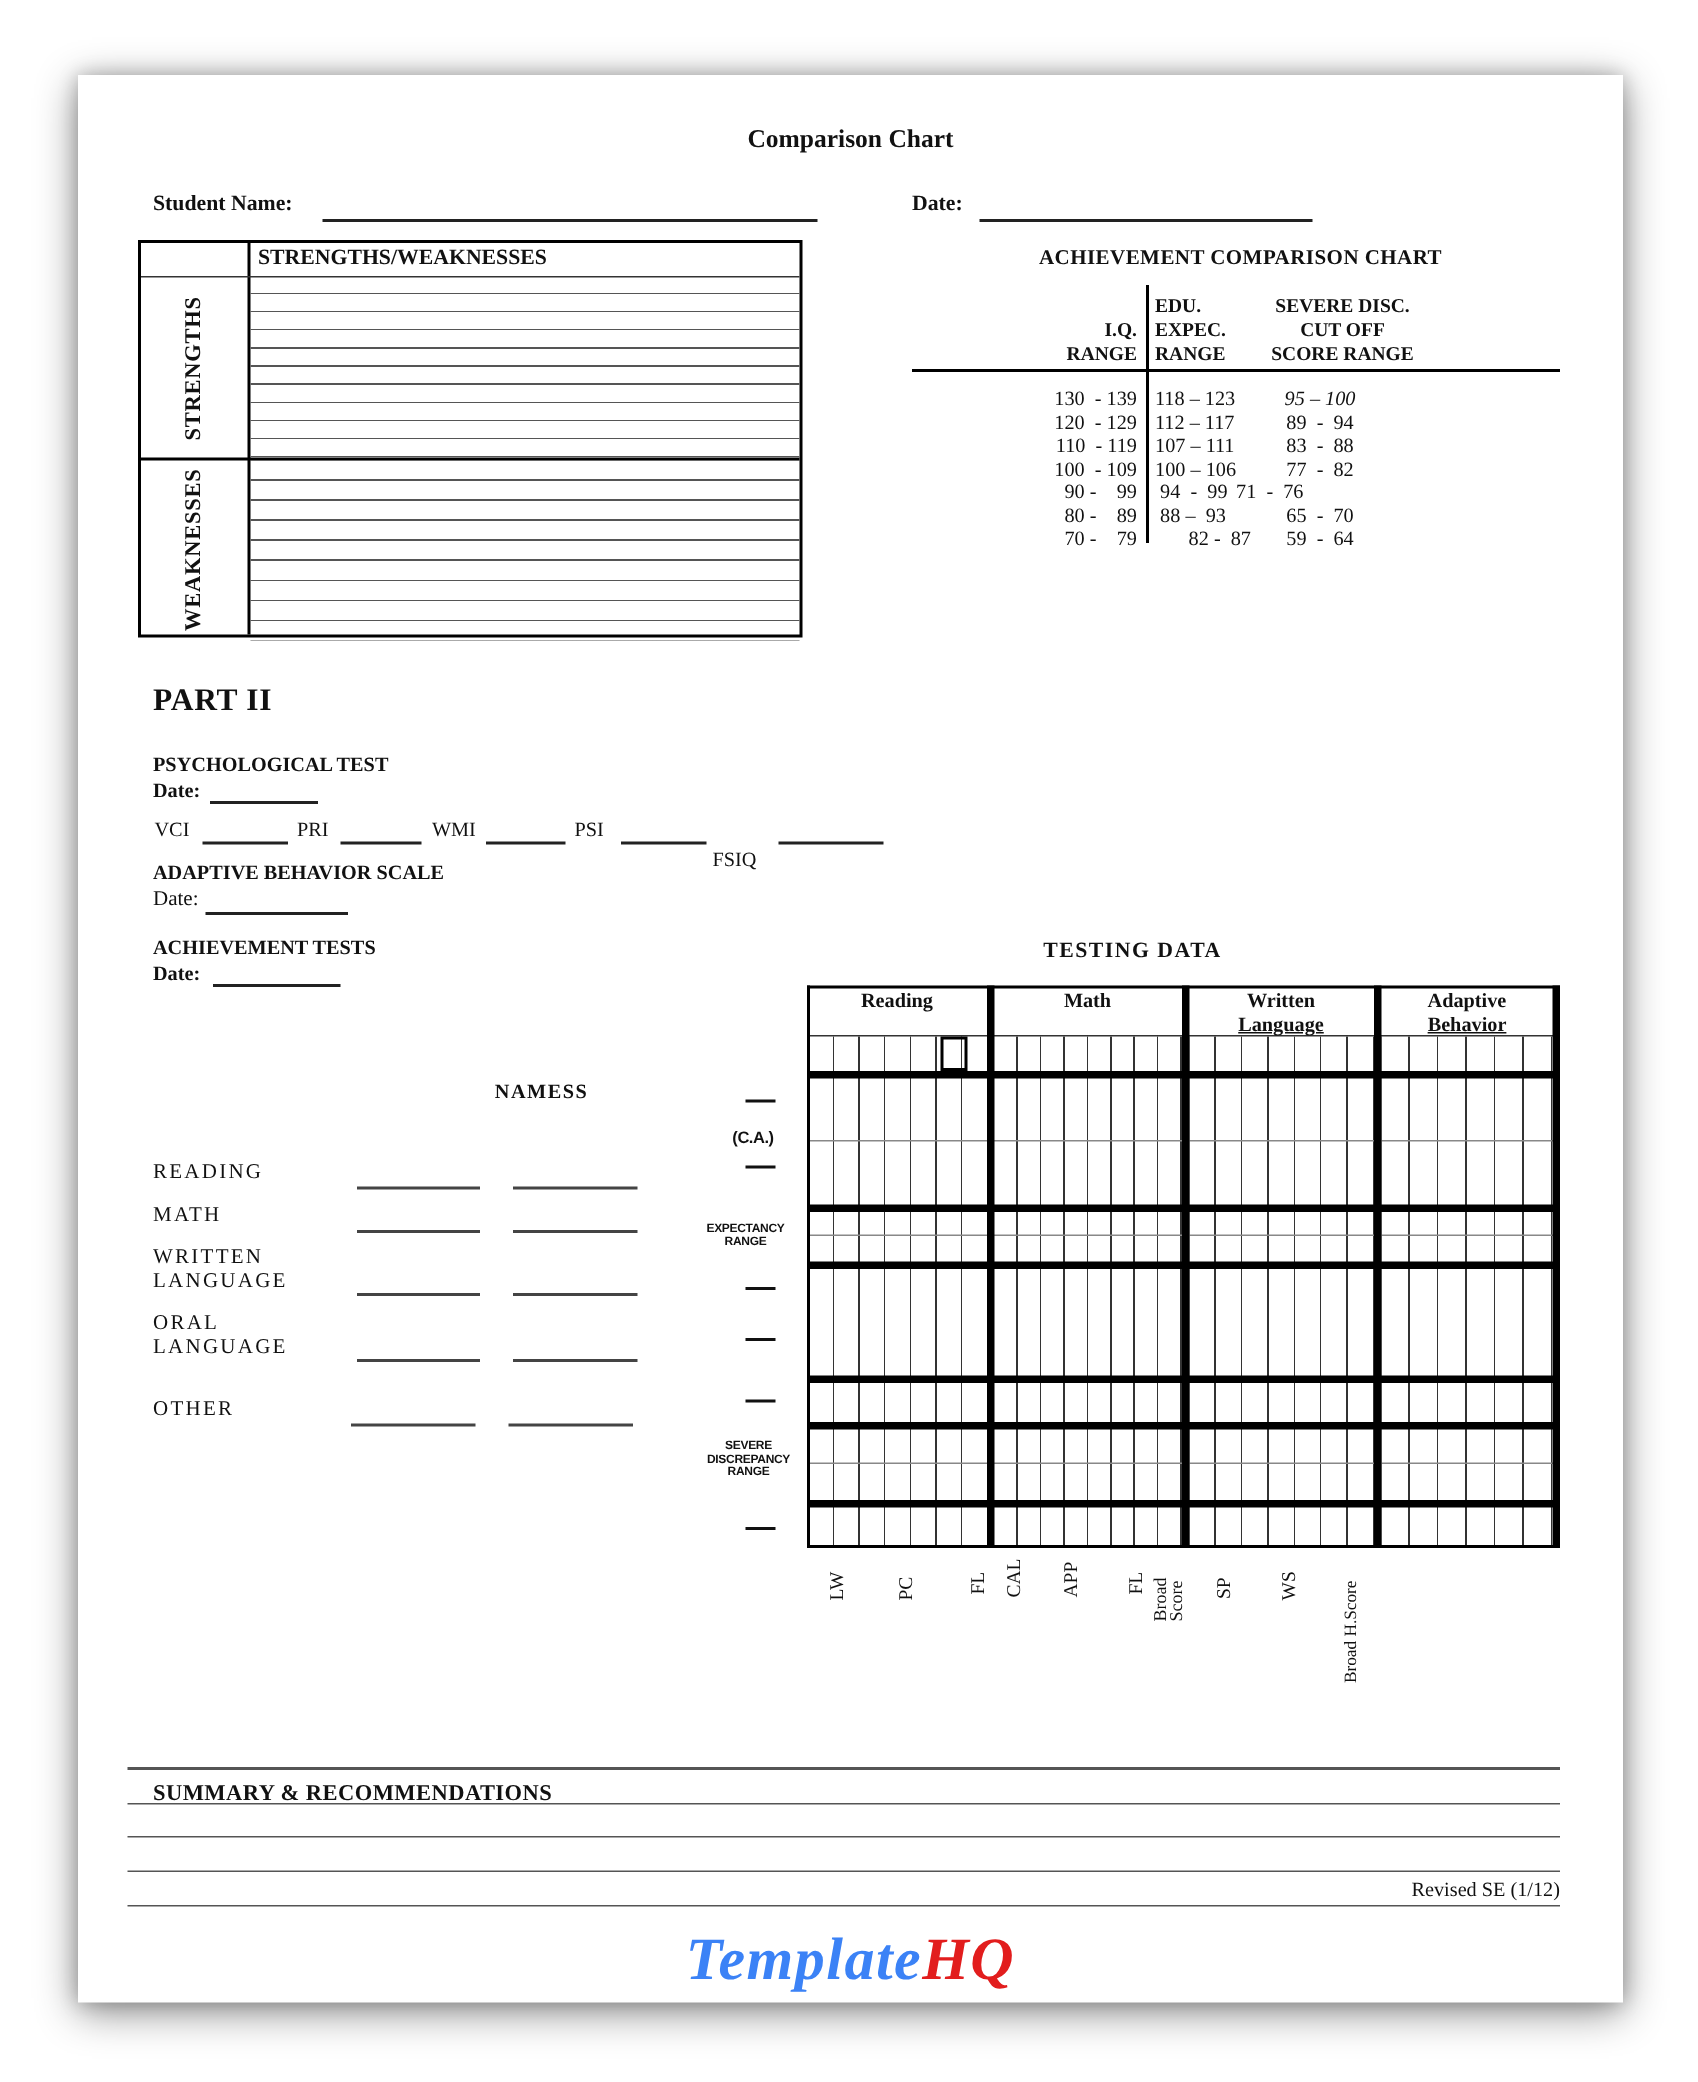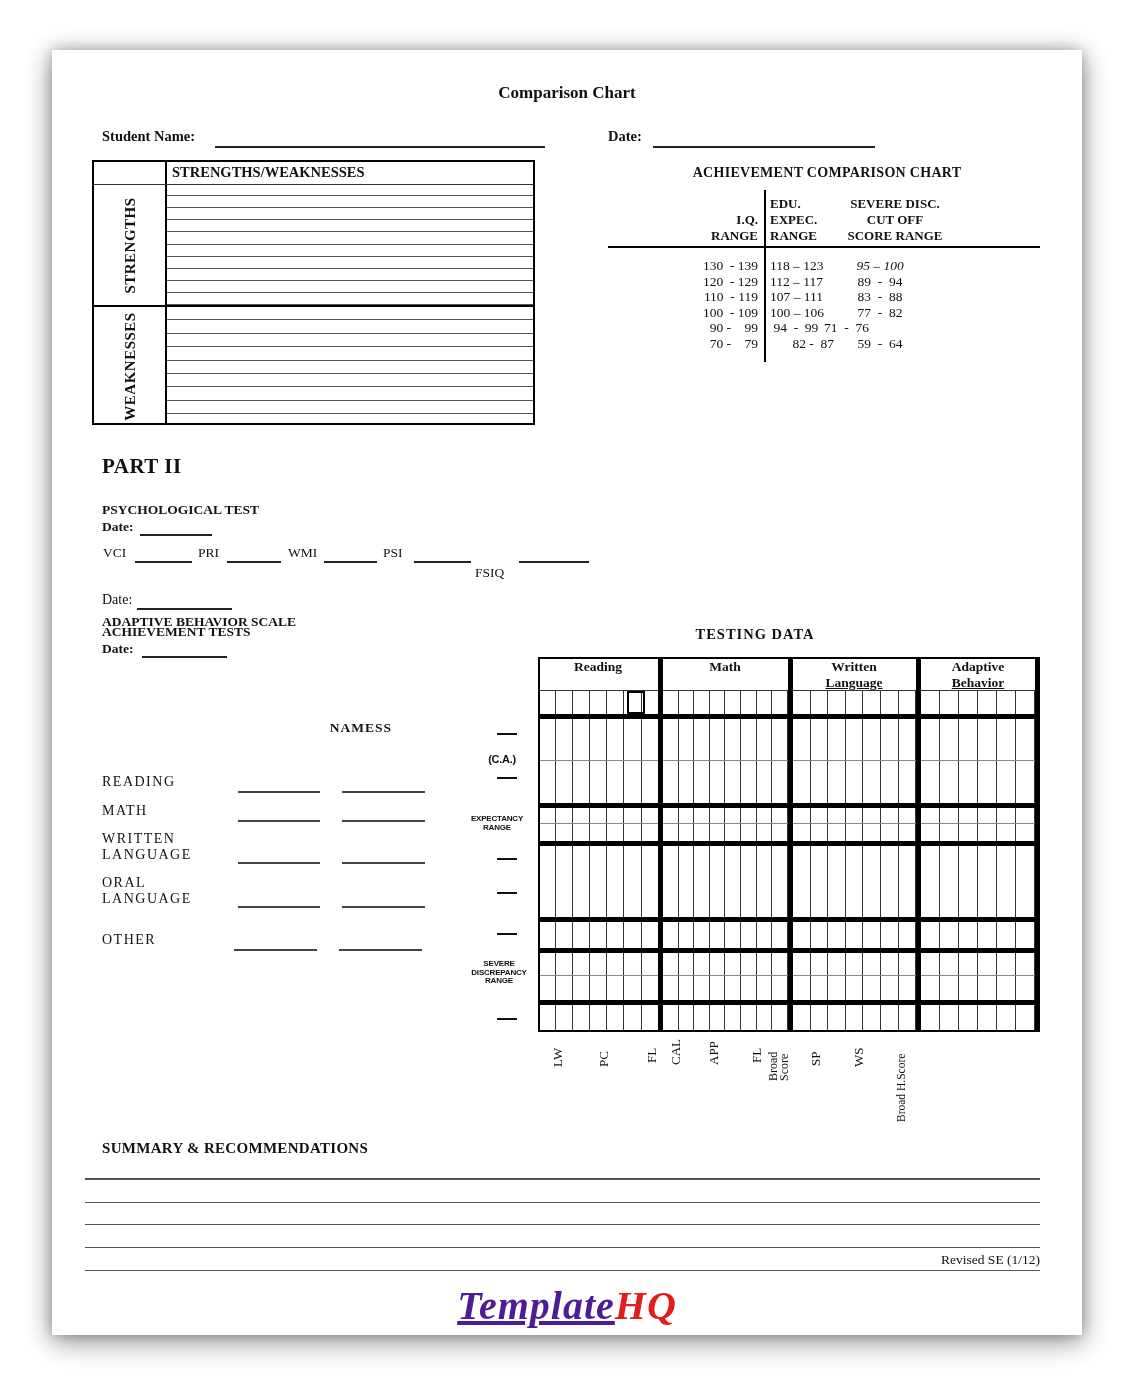--- a/index.html
+++ b/index.html
@@ -27,21 +27,21 @@
   .gsec{position:absolute;top:641px;height:339px;}
   .gheadcell{position:absolute;top:609px;text-align:center;font-weight:bold;font-size:13.5px;line-height:16px;}
   .gheadcell .w2{display:block;text-decoration:underline;}
   .gbold{position:absolute;border:2px solid #000;box-sizing:border-box;}
   .rot{position:absolute;transform-origin:0 0;transform:rotate(-90deg);font-size:13px;line-height:11px;}
   .rowlab{position:absolute;font-size:14px;letter-spacing:1.5px;line-height:16px;}
   .smallcap{font-family:"Liberation Sans",sans-serif;font-weight:bold;font-size:8px;line-height:8.5px;
             letter-spacing:-0.2px;text-align:center;}
   .logo{position:absolute;left:0;right:0;top:1232px;text-align:center;
         font-style:italic;font-weight:bold;font-size:40px;letter-spacing:1px;}
-  .logo .p1{color:#4c1d95;text-decoration:underline;}
+  .logo .p1{color:#3b82f6;}
   .logo .p2{color:#e21d1d;}
 </style>
 </head>
 <body>
 
 <div class="page">
 
   <div class="abs b" style="left:0;right:0;top:33px;text-align:center;font-size:17px;">Comparison Chart</div>
 
   <div class="abs b" style="left:50px;top:78px;font-size:14.5px;">Student Name:</div>
@@ -99,20 +99,25 @@
       <span class="acccell pre" style="left:30px;width:120px;text-align:right;">100  - 109</span>
       <span class="acccell pre" style="left:162px;">100 – 106</span>
       <span class="acccell pre" style="left:216px;width:112px;text-align:center;">77  -  82</span>
     </div>
     <div class="accrow">
       <span class="acccell pre" style="left:30px;width:120px;text-align:right;">90 -    99</span>
       <span class="acccell pre" style="left:162px;"> 94  -  99</span>
       <span class="acccell pre" style="left:216px;width:112px;text-align:left;">71  -  76</span>
     </div>
     <div class="accrow">
+      <span class="acccell pre" style="left:30px;width:120px;text-align:right;">80 -    89</span>
+      <span class="acccell pre" style="left:162px;"> 88 –  93</span>
+      <span class="acccell pre" style="left:216px;width:112px;text-align:center;">65  -  70</span>
+    </div>
+    <div class="accrow">
       <span class="acccell pre" style="left:30px;width:120px;text-align:right;">70 -    79</span>
       <span class="acccell pre" style="left:162px;margin-left:19px;"> 82 -  87</span>
       <span class="acccell pre" style="left:216px;width:112px;text-align:center;">59  -  64</span>
     </div>
   </div>
 
   <div class="abs b" style="left:50px;top:404px;font-size:21px;letter-spacing:.5px;">PART II</div>
 
   <div class="abs b" style="left:50px;top:452px;font-size:13.5px;">PSYCHOLOGICAL TEST</div>
   <div class="abs b" style="left:50px;top:469px;font-size:13.5px;">Date:</div>
@@ -122,21 +127,21 @@
   <div class="line" style="left:83px;top:511px;width:57px;"></div>
   <div class="abs" style="left:146px;top:495px;font-size:13.5px;">PRI</div>
   <div class="line" style="left:175px;top:511px;width:54px;"></div>
   <div class="abs" style="left:236px;top:495px;font-size:13.5px;">WMI</div>
   <div class="line" style="left:272px;top:511px;width:53px;"></div>
   <div class="abs" style="left:331px;top:495px;font-size:13.5px;">PSI</div>
   <div class="line" style="left:362px;top:511px;width:57px;"></div>
   <div class="abs" style="left:423px;top:495px;font-size:13.5px;margin-top:20px;">FSIQ</div>
   <div class="line" style="left:467px;top:511px;width:70px;"></div>
 
-  <div class="abs b" style="left:50px;top:524px;font-size:13.5px;margin-top:40px;">ADAPTIVE BEHAVIOR SCALE</div>
+  <div class="abs b" style="left:50px;top:524px;font-size:13.5px;">ADAPTIVE BEHAVIOR SCALE</div>
   <div class="abs" style="left:50px;top:542px;font-size:14px;">Date:</div>
   <div class="line" style="left:85px;top:558px;width:95px;"></div>
 
   <div class="abs b" style="left:50px;top:574px;font-size:13.5px;">ACHIEVEMENT TESTS</div>
   <div class="abs b" style="left:50px;top:591px;font-size:13.5px;">Date:</div>
   <div class="line" style="left:90px;top:606px;width:85px;"></div>
 
   <div class="abs b" style="left:588px;top:576px;width:230px;text-align:center;font-size:14.5px;letter-spacing:1px;">TESTING DATA</div>
 
   <div class="abs b" style="left:264px;top:670px;width:90px;text-align:center;font-size:13.5px;letter-spacing:1px;">NAMESS</div>
@@ -221,21 +226,21 @@
   <div class="rot" style="left:546px;top:1017px;width:22px;">PC</div>
   <div class="rot" style="left:594px;top:1013px;width:16px;">FL</div>
   <div class="rot" style="left:618px;top:1015px;width:20px;">CAL</div>
   <div class="rot" style="left:656px;top:1015px;width:20px;">APP</div>
   <div class="rot" style="left:699px;top:1013px;width:16px;">FL</div>
   <div class="rot" style="left:716px;top:1031px;width:36px;font-size:12px;">Broad Score</div>
   <div class="rot" style="left:758px;top:1016px;width:18px;">SP</div>
   <div class="rot" style="left:801px;top:1017px;width:22px;">WS</div>
   <div class="rot" style="left:844px;top:1072px;width:80px;font-size:11.5px;">Broad H.Score</div>
 
-  <div class="abs b" style="left:50px;top:1090px;font-size:15px;letter-spacing:.3px;">SUMMARY &amp; RECOMMENDATIONS</div>
+  <div class="abs b" style="left:50px;top:1138px;font-size:15px;letter-spacing:.3px;">SUMMARY &amp; RECOMMENDATIONS</div>
   <div class="line" style="left:33px;top:1128px;width:955px;background:#555;height:1.5px;"></div>
   <div class="line" style="left:33px;top:1152px;width:955px;background:#555;height:1px;"></div>
   <div class="line" style="left:33px;top:1174px;width:955px;background:#555;height:1px;"></div>
   <div class="line" style="left:33px;top:1197px;width:955px;background:#555;height:1px;"></div>
   <div class="line" style="left:33px;top:1220px;width:955px;background:#555;height:1px;"></div>
   <div class="abs" style="left:788px;top:1202px;width:200px;text-align:right;font-size:13.5px;">Revised SE (1/12)</div>
 
   <div class="logo">
     <span class="p1">Template</span><span class="p2">HQ</span>
   </div>

